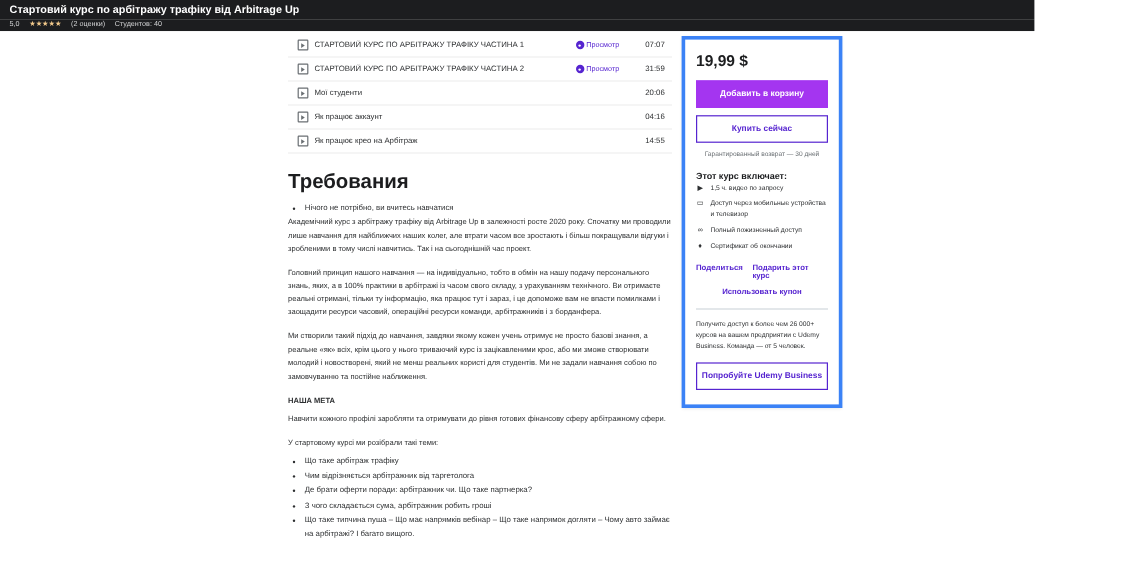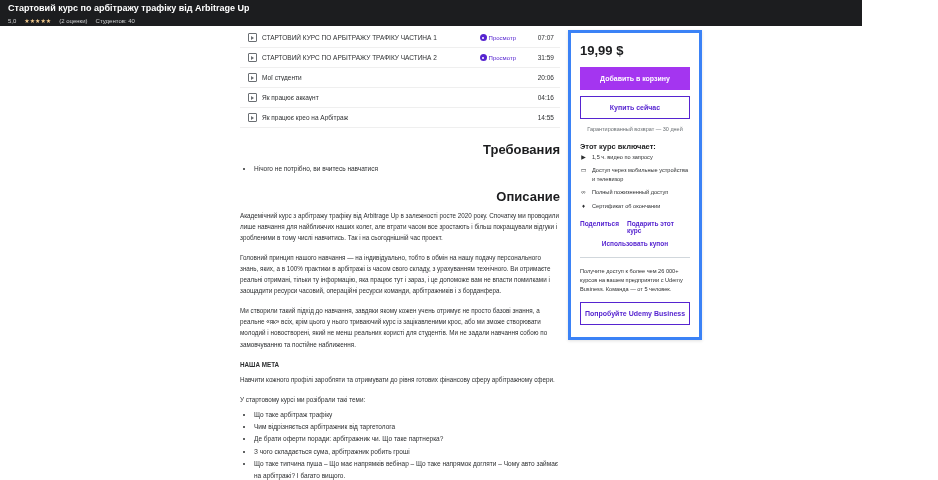--- a/index.html
+++ b/index.html
@@ -145,25 +145,24 @@
   .curric-dur {
     width: 28px;
     text-align: right;
     color: #2d2f31;
     font-size: 6.5px;
     padding-right: 6px;
   }
 
   
   .sec-head {
-    font-size: 13px;
+    font-size: 17px;
     font-weight: bold;
     color: #1c1d1f;
     margin: 14px 0 6px 0;
-    text-align: right;
   }
 
   .bullets {
     margin: 0;
     padding-left: 14px;
     color: #2d2f31;
     font-size: 6.5px;
     line-height: 1.9;
   }
   .bullets li {
@@ -352,21 +351,20 @@
           <span class="curric-dur">14:55</span>
         </div>
 
       </div>
 
       <div class="sec-head">Требования</div>
       <ul class="bullets">
         <li>Нічого не потрібно, ви вчитесь навчатися</li>
       </ul>
 
-      <div class="sec-head">Описание</div>
       <p class="para">Академічний курс з арбітражу трафіку від Arbitrage Up в залежності росте 2020 року. Спочатку ми проводили лише навчання для найближчих наших колег, але втрати часом все зростають і більш покращували відгуки і зробленими в тому числі навчитись. Так і на сьогоднішній час проект.</p>
       <p class="para">Головний принцип нашого навчання — на індивідуально, тобто в обмін на нашу подачу персонального знань, яких, а в 100% практики в арбітражі із часом свого складу, з урахуванням технічного. Ви отримаєте реальні отримані, тільки ту інформацію, яка працює тут і зараз, і це допоможе вам не впасти помилками і заощадити ресурси часовий, операційні ресурси команди, арбітражників і з борданфера.</p>
       <p class="para">Ми створили такий підхід до навчання, завдяки якому кожен учень отримує не просто базові знання, а реальне «як» всіх, крім цього у нього триваючий курс із зацікавленими крос, або ми зможе створювати молодий і новостворені, який не менш реальних користі для студентів. Ми не задали навчання собою по замовчуванню та постійне наближення.</p>
 
       <p class="para tight para-strong">НАША МЕТА</p>
       <p class="para">Навчити кожного профілі заробляти та отримувати до рівня готових фінансову сферу арбітражному сфери.</p>
 
       <p class="para tight">У стартовому курсі ми розібрали такі теми:</p>
       <ul class="bullets">
         <li>Що таке арбітраж трафіку</li>

